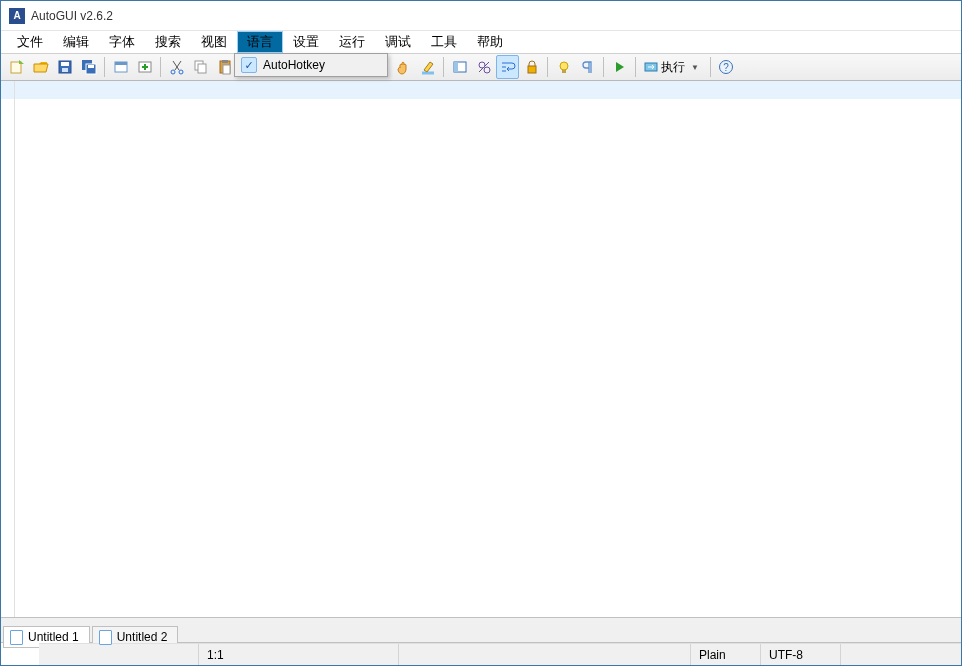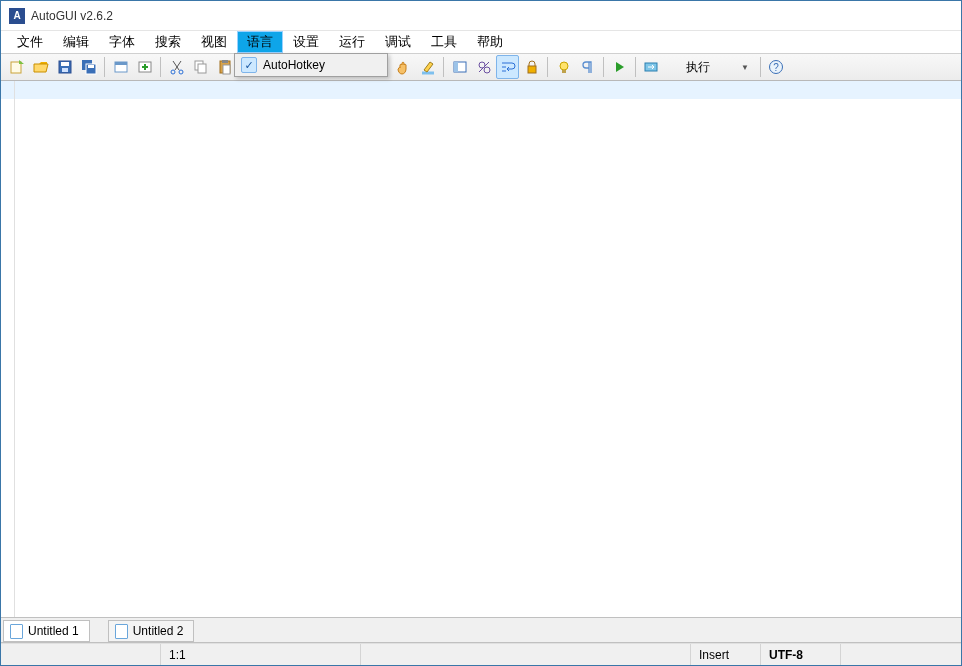--- a/index.html
+++ b/index.html
@@ -7,46 +7,46 @@
   .window { width:962px; height:666px; border:1px solid #3a76a8; display:flex; flex-direction:column; position:relative; background:#fff;}
   
   .titlebar { height:30px; background:#fff; display:flex; align-items:center; border-bottom:1px solid #e5e5e5;}
   .app-icon { width:16px; height:16px; background:#2a4d8f; margin:0 6px 0 8px; display:flex; align-items:center; justify-content:center; color:#fff; font-size:10px; font-weight:bold;}
   .title-text { flex:0 0 auto; color:#333; font-size:12px;}
   .title-spacer { flex:1;}
   .win-btn { width:46px; height:30px; display:flex; align-items:center; justify-content:center; font-family:"Segoe UI Symbol"; font-size:10px; color:#333;}
   
   .menubar { height:22px; display:flex; align-items:stretch; padding-left:6px; background:#fff; font-size:13px;}
   .menu-item { padding:0 10px; display:flex; align-items:center; cursor:default;}
-  .menu-item.active { background:#0ea5e9; border:1px solid #99d1ff; padding:0 9px;}
+  .menu-item.active { background:#0369a1; border:1px solid #99d1ff; padding:0 9px;}
   
   .toolbar { height:28px; background:linear-gradient(#f8f8f8,#ececec); border-top:1px solid #d0d0d0; border-bottom:1px solid #b8b8b8; display:flex; align-items:center; padding:0 4px; gap:1px;}
-  .tb-btn { width:23px; height:24px; display:flex; align-items:center; justify-content:center; border-radius:2px;gap:25px;}
+  .tb-btn { width:23px; height:24px; display:flex; align-items:center; justify-content:center; border-radius:2px;}
   .tb-btn.pressed{background:#cce8ff;border:1px solid #7eb4ea;}
   .tb-sep { width:1px; height:20px; background:#c0c0c0; margin:0 3px;}
   .tb-label { padding:0 2px; font-size:12px; display:flex; align-items:center; gap:2px;}
   .tb-drop { font-size:8px; color:#555; padding:0 4px;}
   
   .dropdown { position:absolute; left:233px; top:52px; width:154px; background:#f0f0f0; border:1px solid #a0a0a0; box-shadow:2px 2px 4px rgba(0,0,0,.2); z-index:10; padding:0;}
   .dd-item { height:22px; display:flex; align-items:center; padding-left:28px; position:relative; font-size:12px;}
   .dd-check { position:absolute; left:6px; width:16px; height:16px; display:flex; align-items:center; justify-content:center;}
   .dd-check.on { background:#cce8ff; border:1px solid #7eb4ea; border-radius:2px;}
   .dd-check.on::after{content:"✓"; font-size:11px; color:#1a56a0;}
   
   .editor-area { flex:1; display:flex; border-bottom:1px solid #c0c0c0; overflow:hidden;}
   .highlight-line { height:18px; background:#e6f3ff;}
   .gutter { width:14px; background:#fff; border-right:1px solid #e0e0e0;}
   .editor { flex:1; background:#fff;}
   
-  .tabstrip { height:25px; background:#f0f0f0; display:flex; align-items:flex-start; border-bottom:1px solid #c0c0c0; padding:2px 2px 0 2px; gap:18px;}
+  .tabstrip { height:25px; background:#f0f0f0; display:flex; align-items:flex-start; border-bottom:1px solid #c0c0c0; padding:8px 2px 0 2px; gap:2px;}
   .doc-tab { height:22px; padding:0 10px 0 6px; display:flex; align-items:center; gap:5px; background:#fff; border:1px solid #c0c0c0; font-size:12px;}
   .doc-tab.inactive { background:#f4f4f4;align-items:center;}
   .page-ico { width:13px; height:15px; border:1px solid #6aa6db; background:#fff; border-radius:1px; position:relative;}
   
-  .statusbar { height:22px; background:#f0f0f0; display:flex; align-items:center; font-size:12px; border-top:1px solid #e0e0e0;}
+  .statusbar { height:22px; background:#f0f0f0; display:flex; align-items:center; font-size:12px; border-top:1px solid #e0e0e0;margin-left:38px;}
   .sb-cell { height:100%; border-right:1px solid #d4d4d4; display:flex; align-items:center; padding:0 8px;}
   .sb-spacer{flex:1;}
   svg{display:block;}
 </style>
 </head>
 <body>
 
 <div class="window">
 
   <div class="titlebar">
@@ -231,18 +231,18 @@
     <div class="doc-tab inactive">
       <div class="page-ico"></div>
       <span>Untitled 2</span>
     </div>
   </div>
 
   <div class="statusbar">
     <div class="sb-cell" style="width:160px;"></div>
     <div class="sb-cell" style="width:200px;">1:1</div>
     <div class="sb-cell sb-spacer"></div>
-    <div class="sb-cell" style="width:70px;">Insert</div>
-    <div class="sb-cell" style="width:80px;font-weight:bold;">UTF-8</div>
+    <div class="sb-cell" style="width:70px;">Plain</div>
+    <div class="sb-cell" style="width:80px;">UTF-8</div>
     <div class="sb-cell" style="width:120px; border-right:none;"></div>
   </div>
 
 </div>
 
 </body></html>

